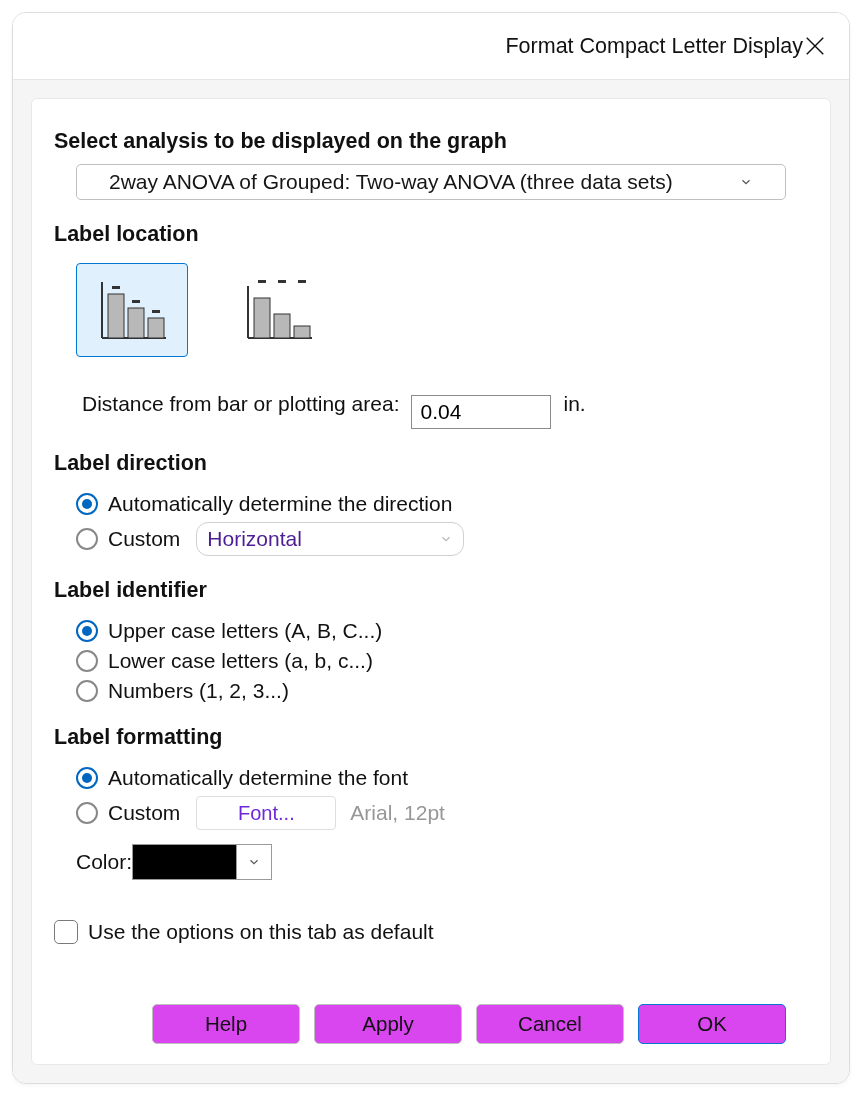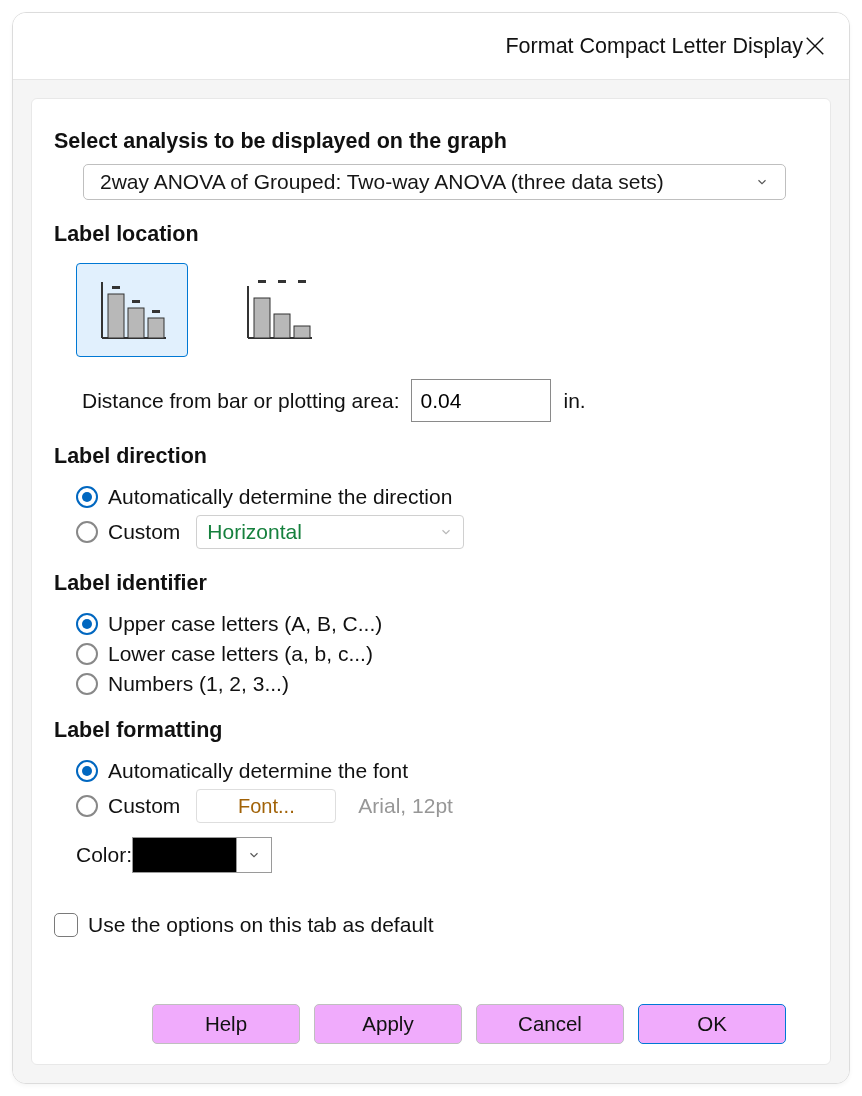--- a/index.html
+++ b/index.html
@@ -58,25 +58,25 @@
   }
   .section-heading.offset { margin-left: -22px; }
   .mt22 { margin-top: 22px; }
   .pill-select {
     display: flex;
     align-items: center;
     justify-content: space-between;
     border: 1px solid #bfbfbf;
     border-radius: 5px;
     height: 36px;
-    padding: 0 16px;
+    padding: 0 32px;
     font-size: 21px;
     color: #161616;
     cursor: pointer;
-    margin-left: 7px;
+    margin-left: 0px;
   }
   .chevron { width:14px; height:14px; }
   .location-row {
     display: flex;
     gap: 34px;
     margin-top: 6px;
   }
   .loc-option {
     width: 112px; height: 94px;
     border: 1px solid transparent;
@@ -90,24 +90,25 @@
   }
   .dist-row {
     display:flex;
     align-items:center;
     gap:12px;
     margin-top: 22px;
     margin-left: 6px;
   }
   .textinput {
     border: 1px solid #8a8a8a;
-    height: 43px;
+    height: 34px;
     padding: 16px 8px;
     font-size: 21px;
     width: 140px;
+    margin-top: 16px;
   }
   .radio-row {
     display:flex;
     align-items:center;
     gap:10px;
     margin-top:6px;
   }
   .radio {
     width:22px; height:22px; border-radius:50%;
     border: 2px solid #888;
@@ -115,31 +116,31 @@
     cursor:pointer;
     flex: 0 0 auto;
   }
   .radio.selected { border-color: #0067c0; }
   .radio.selected::after {
     content:""; width:10px; height:10px; border-radius:50%;
     background:#0067c0;
   }
   .dropdown-disabled {
     display:flex; align-items:center; justify-content:space-between;
-    border:1px solid #d0d0d0; border-radius:4px;
-    color:#15803d;
+    border:1px solid #d0d0d0; border-radius:12px;
+    color:#4c1d95;
     height:34px; padding:0 10px;
     width: 268px;
     font-size:21px;
     background:#fff;
   }
   .btn-disabled {
     display:flex; align-items:center; justify-content:center;
     border:1px solid #dedede; border-radius:4px;
-    color:#a16207; background:#fff;
+    color:#6d28d9; background:#fff;
     height:34px; width:140px; font-size:20px;
   }
   .color-row { display:flex; align-items:center; margin-top:14px; }
   .color-picker {
     display:flex; align-items:center;
     border:1px solid #9a9a9a;
     height:36px;
     cursor:pointer;
   }
   .color-swatch {
@@ -162,21 +163,21 @@
   .button-bar {
     margin-top:auto;
     display:flex;
     justify-content:flex-end;
     gap:14px;
     padding-top: 26px;
   }
   .btn {
     width:148px; height:40px;
     border:1px solid #bfbfbf; border-radius:5px;
-    background:#f0abfc;
+    background:#d946ef;
     display:flex; align-items:center; justify-content:center;
     font-size:20.5px; color:#111;
     cursor:pointer;
   }
   .btn.primary { border-color:#0078d4; }
   .muted { color:#979797; }
 </style>
 </head>
 <body>
 
@@ -270,21 +271,21 @@
       <div class="radio-row">
         <span class="radio selected"></span>
         <span>Automatically determine the font</span>
       </div>
       <div class="radio-row">
         <span class="radio"></span>
         <span>Custom</span>
         <div class="btn-disabled" style="margin-left:6px;">
           <span>Font...</span>
         </div>
-        <span class="muted" style="margin-left:12px;">Arial, 12pt</span>
+        <span class="muted" style="margin-left:4px;">Arial, 12pt</span>
       </div>
       <div class="color-row">
         <span>Color:</span>
         <div class="color-picker">
           <div class="color-swatch"></div>
           <div class="color-chevron">
             <svg class="chevron" viewBox="0 0 24 24" fill="none" stroke="#555" stroke-width="2">
               <polyline points="6 9 12 15 18 9"></polyline>
             </svg>
           </div>

